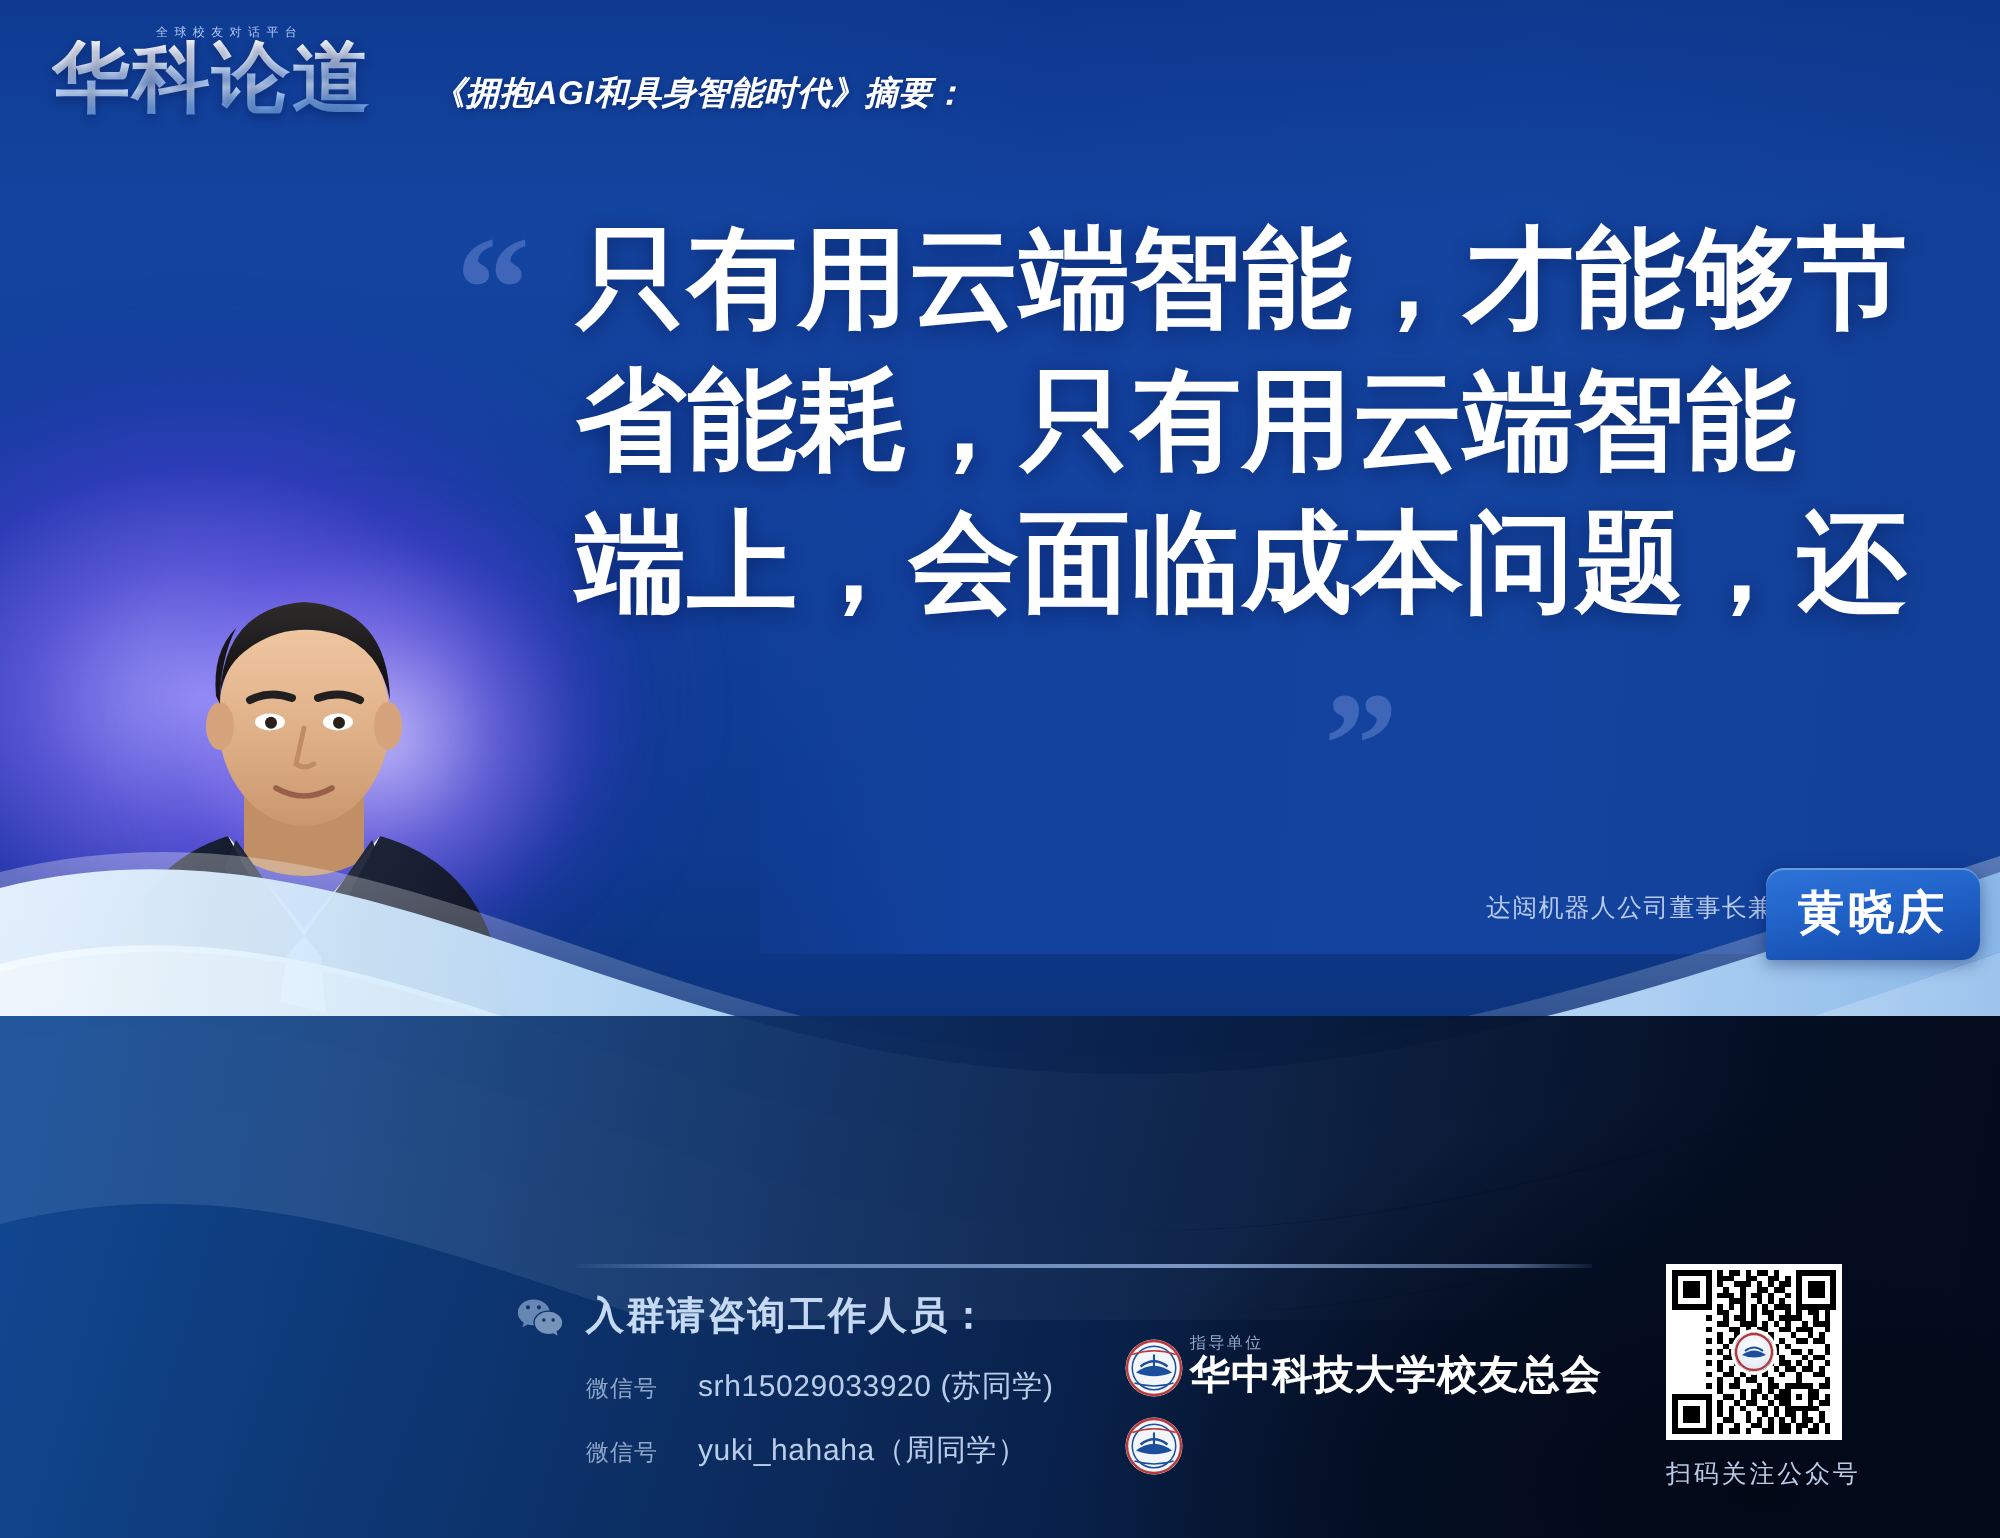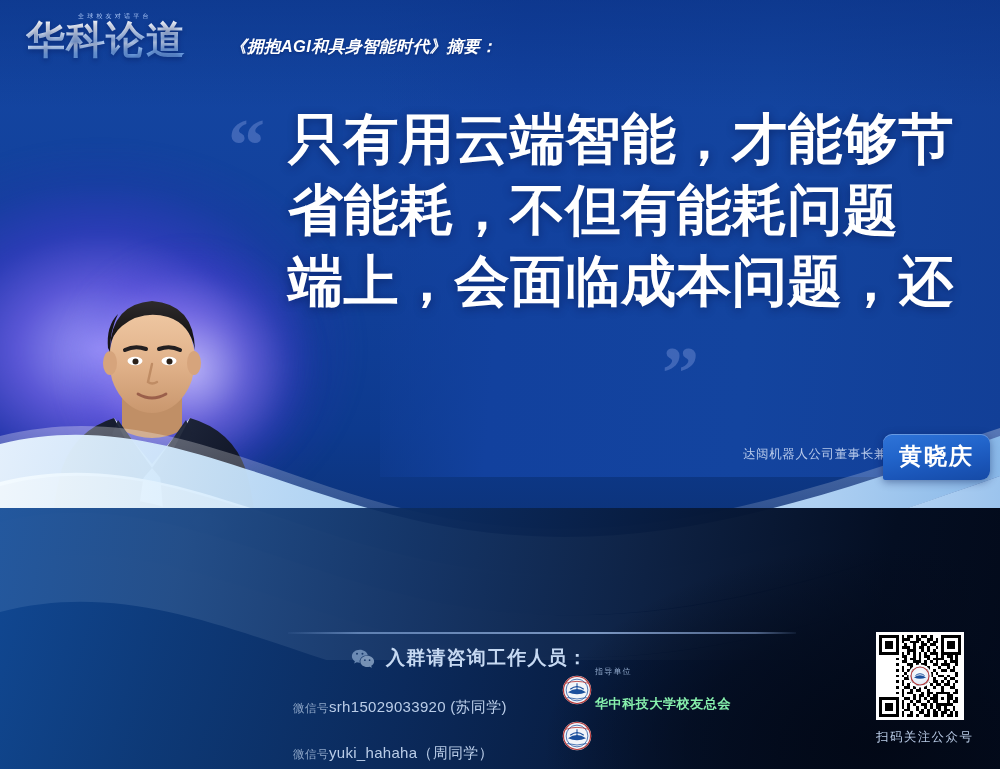--- a/index.html
+++ b/index.html
@@ -65,21 +65,21 @@
     background:linear-gradient(180deg,rgba(10,48,130,.55) 0%,rgba(10,48,130,0) 100%);
   }
 
   
   .waves{position:absolute;left:0;right:0;top:400px;height:260px;}
   .waves svg{display:block;width:1000px;height:260px;}
 
   
   .header{
     position:absolute;left:26px;top:14px;
-    display:flex;align-items:flex-end;gap:14px;
+    display:flex;align-items:flex-end;
   }
   .logo-block{position:relative;width:190px;height:52px;}
   .logo-tag{
     position:absolute;left:52px;top:-2px;
     font-size:6px;letter-spacing:3.2px;color:#b9d3ff;
     white-space:nowrap;opacity:.92;
   }
   .logo-text{
     position:absolute;left:0;top:6px;
     font-size:39px;font-weight:bold;letter-spacing:1px;
@@ -133,43 +133,43 @@
     white-space:nowrap;
   }
 
   
   .divider{
     position:absolute;left:288px;top:632px;width:508px;height:2px;
     background:linear-gradient(90deg,rgba(120,160,220,.05) 0%,rgba(150,185,235,.55) 14%,rgba(165,195,240,.72) 60%,rgba(150,180,230,.5) 92%,rgba(120,160,220,.08) 100%);
   }
 
   .contact{position:absolute;left:258px;top:645px;width:330px;}
-  .contact-head{display:flex;align-items:center;gap:11px;justify-content:flex-end;}
+  .contact-head{display:flex;align-items:center;gap:11px;}
   .wechat-ico{width:24px;height:19px;flex:none;opacity:.62;}
   .contact-title{
     font-size:19px;font-weight:bold;color:#c6d9f2;letter-spacing:1.2px;white-space:nowrap;
   }
   .contact-row{
-    display:flex;align-items:baseline;gap:0;margin-top:27px;padding-left:35px;
+    display:flex;align-items:baseline;gap:20px;margin-top:13px;padding-left:35px;
     white-space:nowrap;
   }
   .contact-row:first-of-type{margin-top:15px;}
   .wx-label{font-size:11.5px;color:#8fa7c8;letter-spacing:.5px;}
   .wx-value{font-size:15px;color:#bacde8;letter-spacing:.3px;}
 
   
   .orgs{position:absolute;left:562px;top:668px;}
   .org{display:flex;align-items:center;gap:3px;margin-bottom:9px;}
   .org-seal{width:30px;height:30px;flex:none;}
   .org-txt{display:flex;flex-direction:column;line-height:1.12;}
   .org-kind{font-size:8px;color:#90a8ca;letter-spacing:1.2px;}
-  .org-name{font-size:13px;color:#86efac;letter-spacing:.6px;font-weight:bold;white-space:nowrap;margin-top:20px;}
-
-  
-  .qr-wrap{position:absolute;left:876px;top:632px;width:92px;text-align:left;}
+  .org-name{font-size:20px;color:#ffffff;letter-spacing:.6px;font-weight:bold;white-space:nowrap;}
+
+  
+  .qr-wrap{position:absolute;left:833px;top:632px;width:92px;text-align:left;}
   .qr-box{
     width:88px;height:88px;background:#ffffff;padding:3px;box-sizing:border-box;
     position:relative;
   }
   .qr-box svg{display:block;width:82px;height:82px;}
   .qr-logo{
     position:absolute;left:50%;top:50%;transform:translate(-50%,-50%);
     width:20px;height:20px;border-radius:50%;
     background:radial-gradient(circle at 50% 38%,#ffffff 0%,#e8eef8 55%,#c8d6ec 100%);
     box-shadow:0 0 0 1.5px #ffffff;
@@ -324,21 +324,21 @@
       <div class="logo-text">华科论道</div>
     </div>
     <div class="header-sub">《拥抱AGI和具身智能时代》摘要：</div>
   </div>
 
   <div class="quote-wrap">
     <div class="qmark open">“</div>
     <div class="qmark close">”</div>
     <div class="quote-text">
       <div class="quote-line">只有用云端智能，才能够节</div>
-      <div class="quote-line">省能耗，不但有能耗问题</div>
+      <div class="quote-line">省能耗，只有用云端智能</div>
       <div class="quote-line">端上，会面临成本问题，还</div>
     </div>
   </div>
 
   <div class="attrib">
     <div class="attrib-role">达闼机器人公司董事长兼CEO</div>
     <div class="name-badge">黄晓庆</div>
   </div>
 
   <div class="divider"></div>

